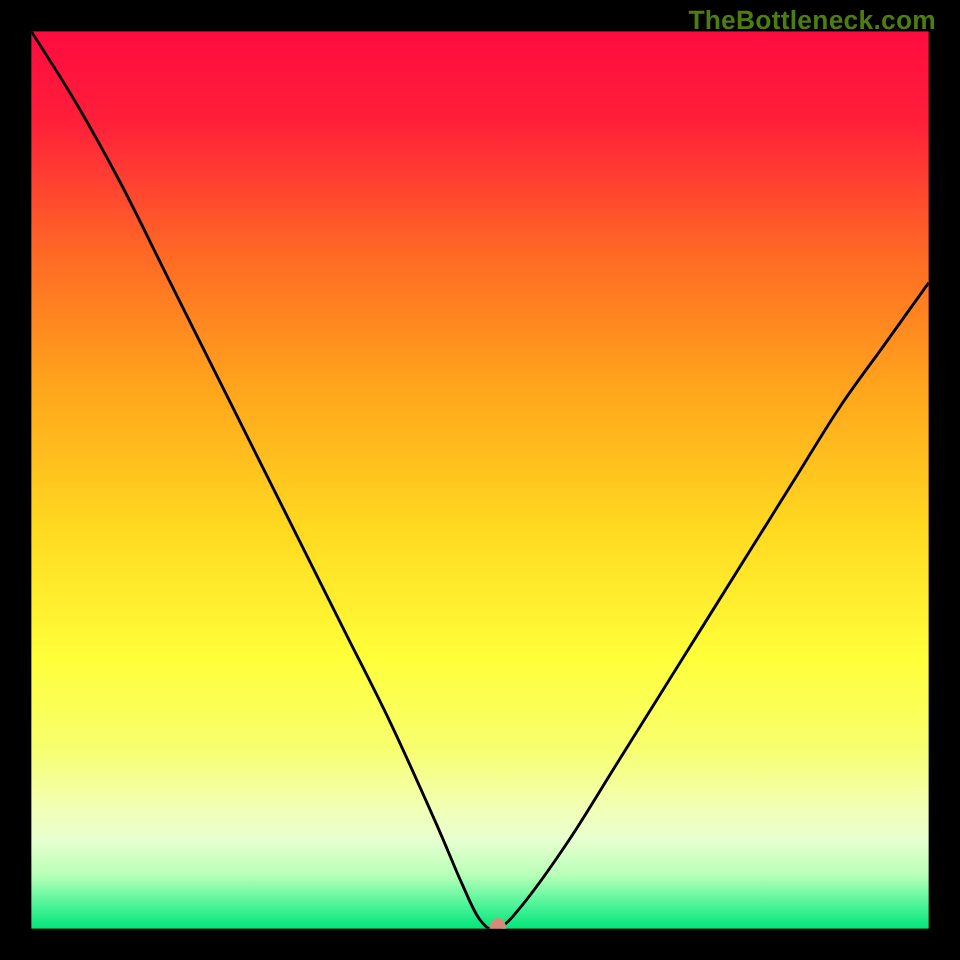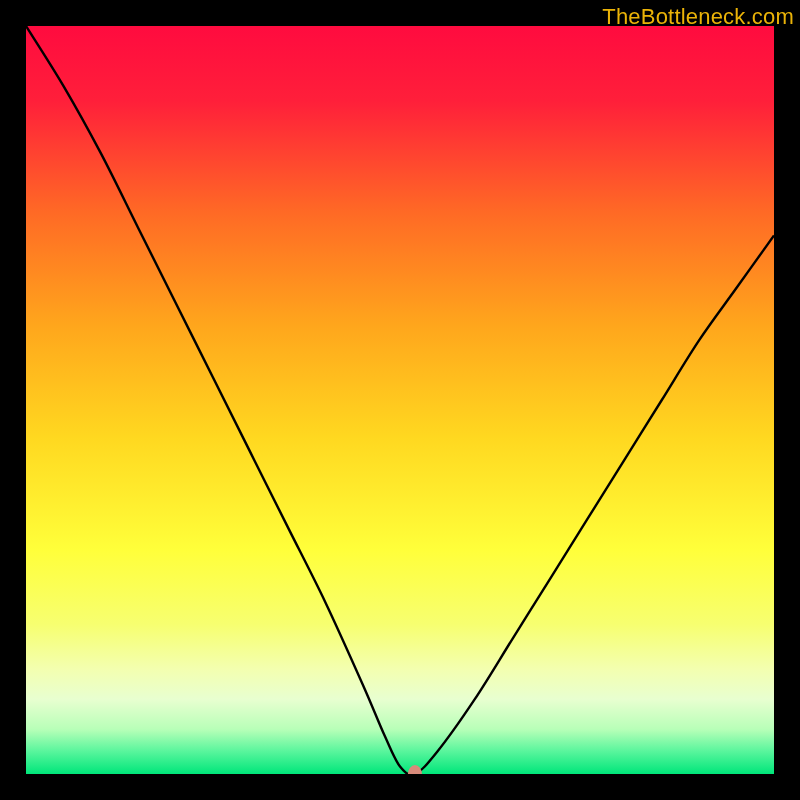--- a/index.html
+++ b/index.html
@@ -13,24 +13,24 @@
   }
   .frame {
     position: relative;
     width: 800px;
     height: 800px;
     background: #000;
   }
   .watermark {
     position: absolute;
     top: 4px;
-    right: 6px;
-    color: #eab308;
+    right: 20px;
+    color: #4d7c0f;
     font-size: 22px;
-    font-weight: 400;
+    font-weight: 700;
     letter-spacing: 0.2px;
     z-index: 10;
   }
   .chart {
     position: absolute;
     left: 26px;
     top: 26px;
     width: 748px;
     height: 748px;
   }

